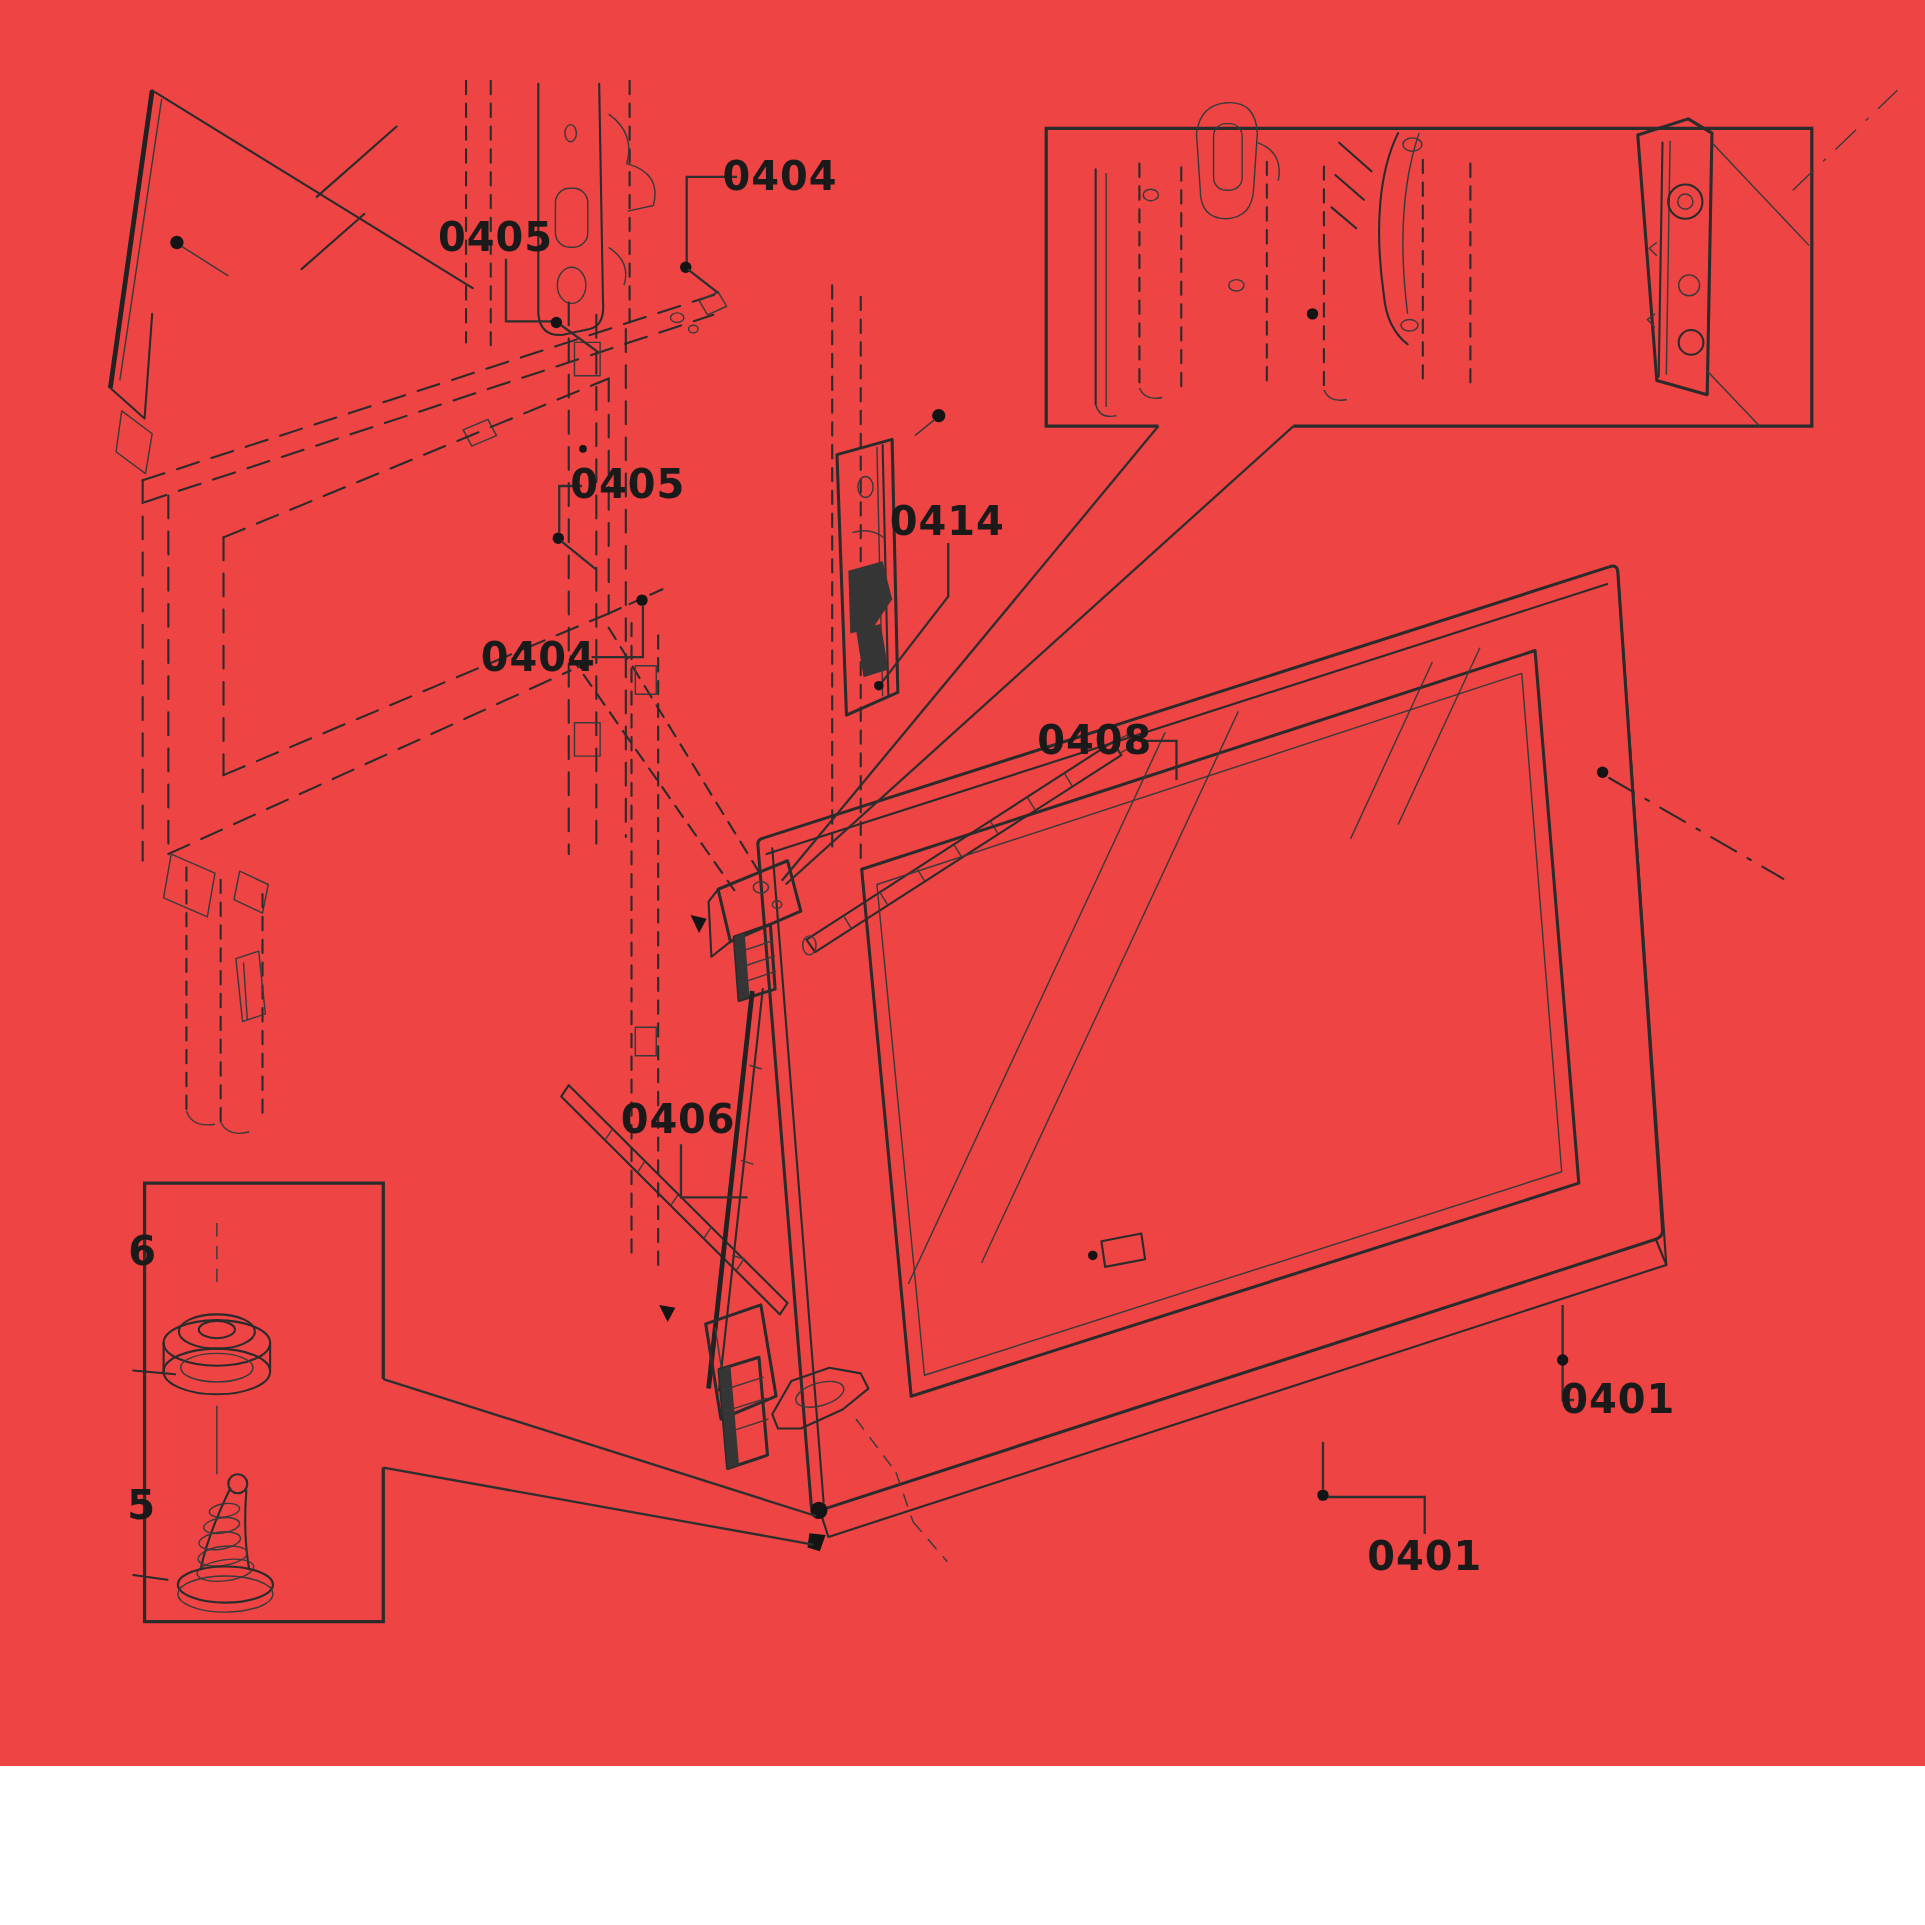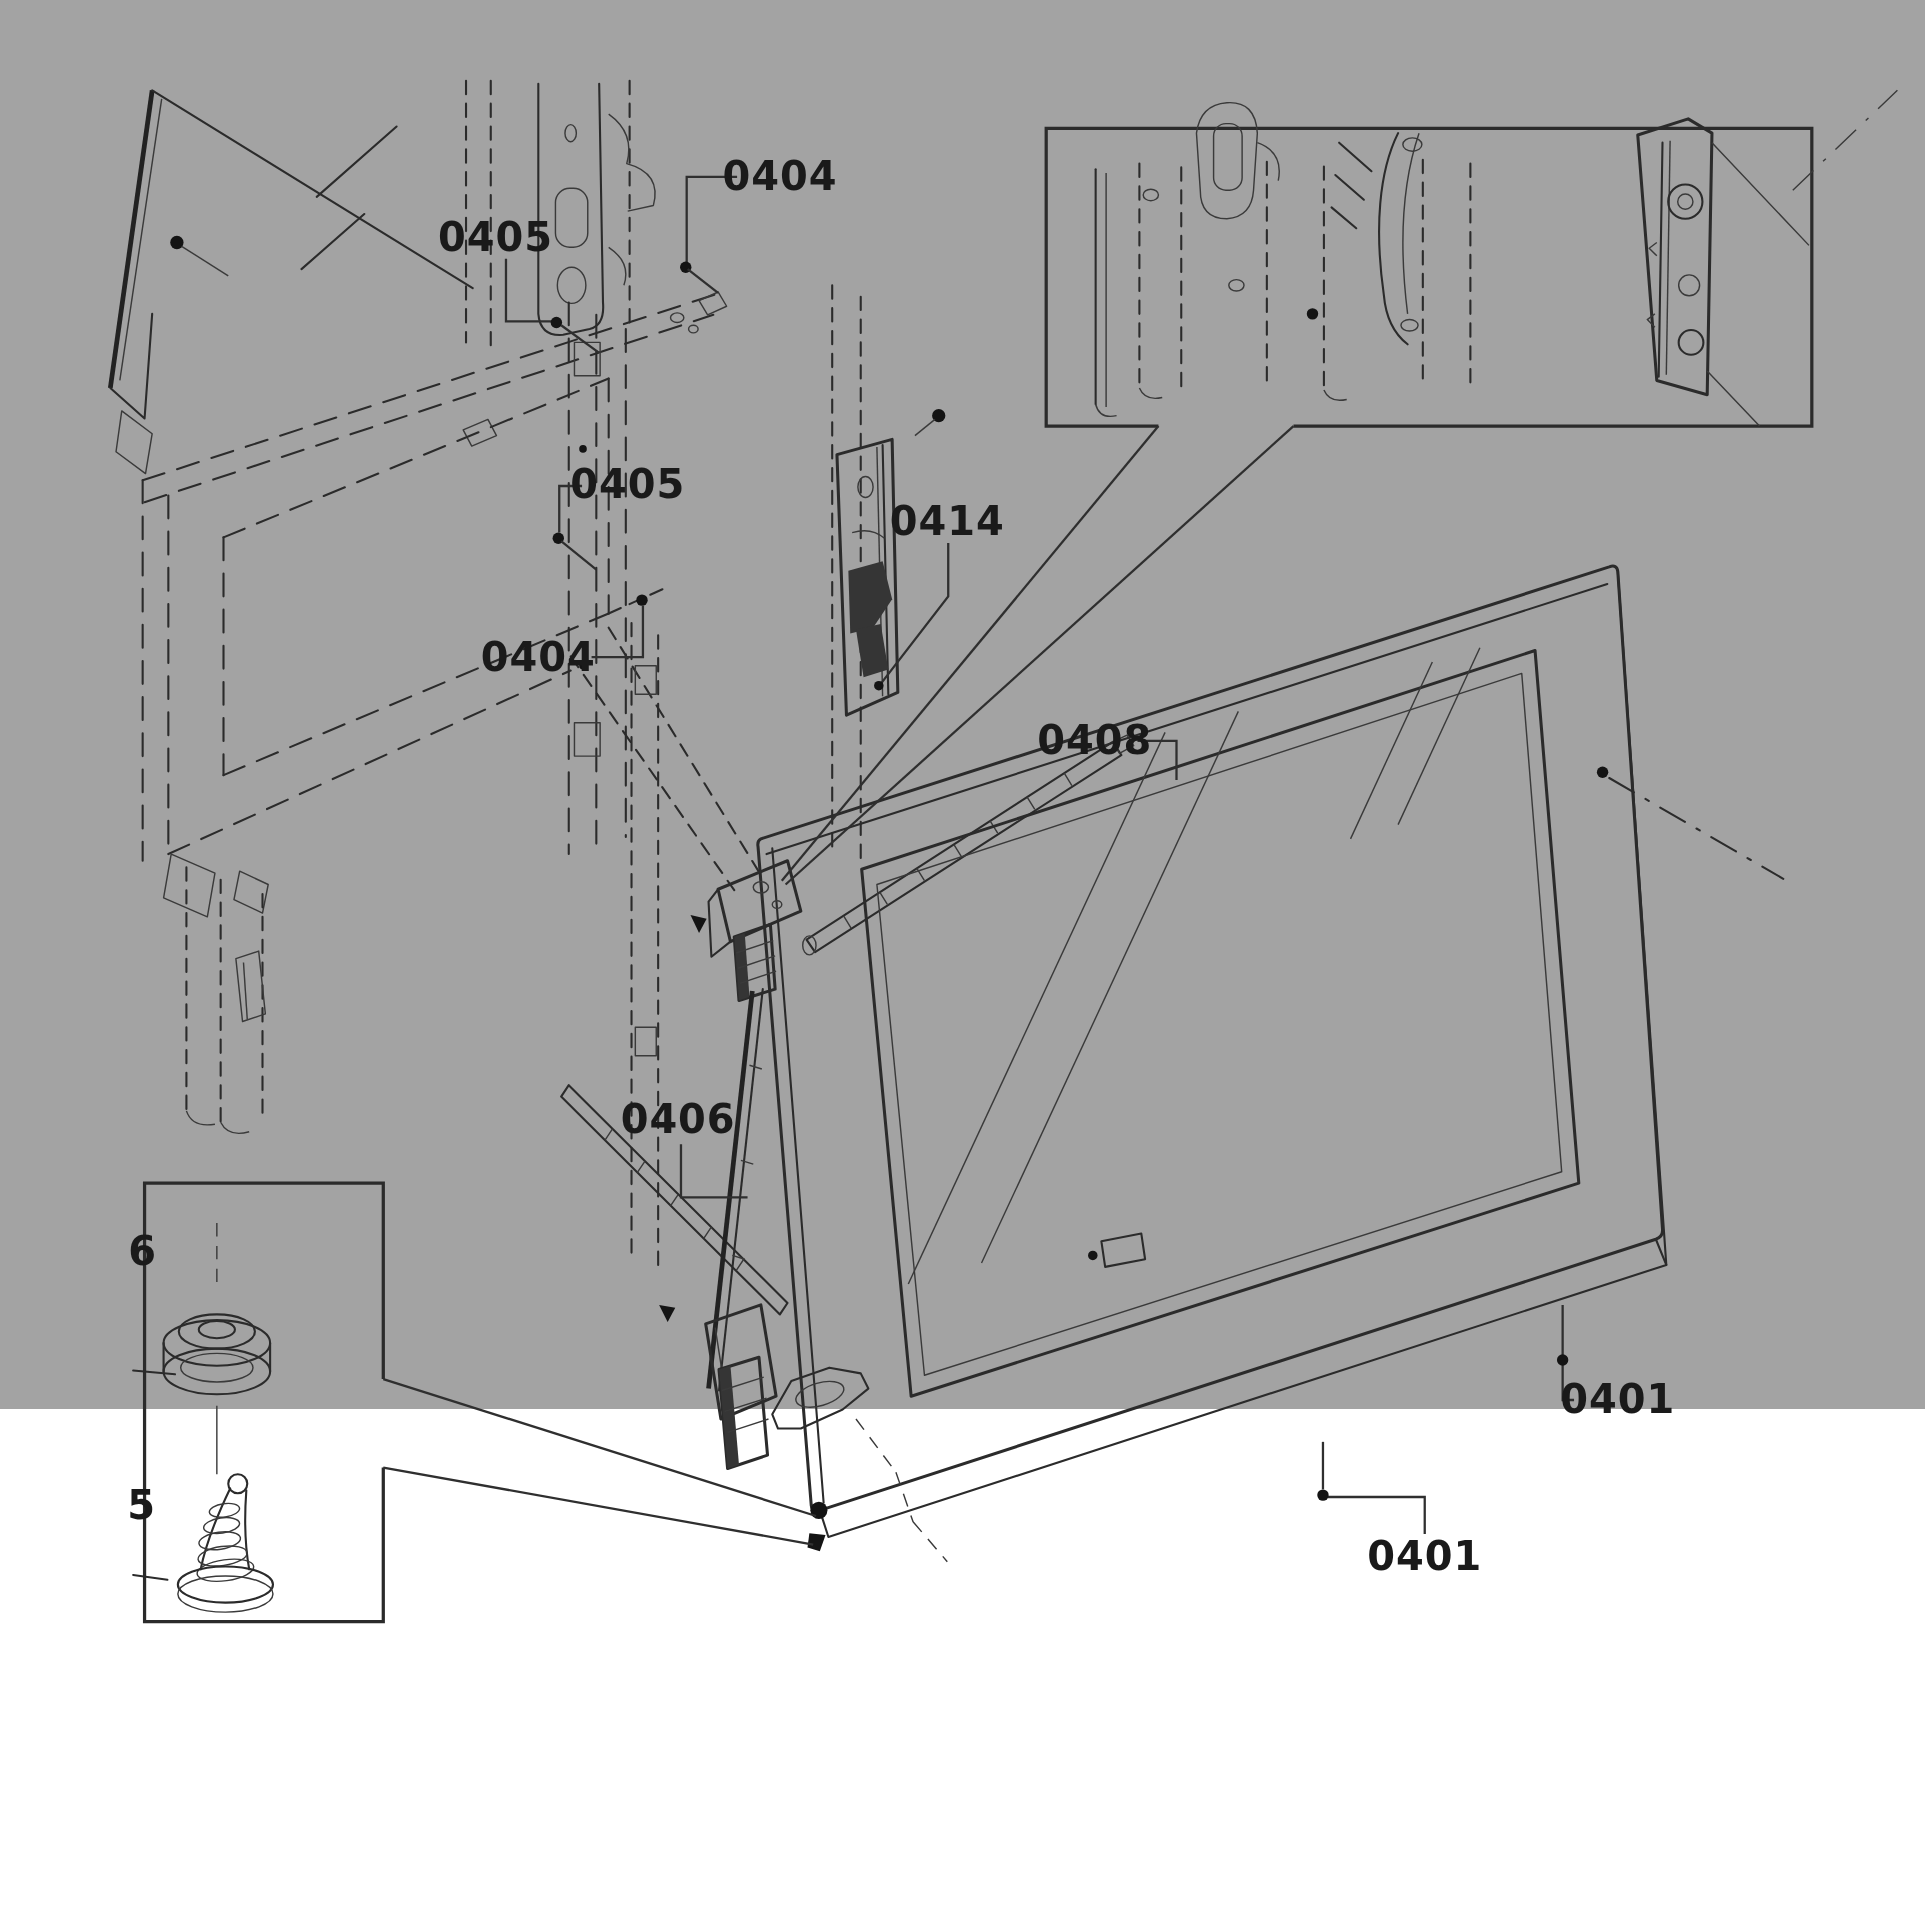--- a/index.html
+++ b/index.html
@@ -1,16 +1,16 @@
 <!DOCTYPE html>
 <html style="font-size:15px"><head>
 <meta charset="utf-8">
 <style>
   html,body{margin:0;padding:0;background:#ffffff;width:1925px;height:1925px;overflow:hidden;}
-  .page{width:1925px;height:1409px;background:#a3a3a3;position:relative;font-family:"DejaVu Sans","Liberation Sans",sans-serif;}
+  .page{width:1925px;height:1766px;background:#ef4444;position:relative;font-family:"DejaVu Sans","Liberation Sans",sans-serif;}
   svg{display:block;width:1925px;height:1925px;}
   .ln{fill:none;stroke:#2b2b2b;stroke-width:2.2;stroke-linejoin:round;stroke-linecap:round;}
   .ln-thick{fill:none;stroke:#222;stroke-width:5;stroke-linejoin:round;}
   .ln-med{fill:none;stroke:#2b2b2b;stroke-width:3.2;stroke-linejoin:round;}
   .ln-thin{fill:none;stroke:#3a3a3a;stroke-width:1.5;stroke-linejoin:round;}
   .dash{stroke-dasharray:24 14;}
   .dash-s{stroke-dasharray:14 10;}
   .dashdot{stroke-dasharray:30 14 4 14;}
   .box{fill:none;stroke:#2b2b2b;stroke-width:3.4;stroke-linejoin:miter;}
   .dark{fill:#353535;stroke:none;}

